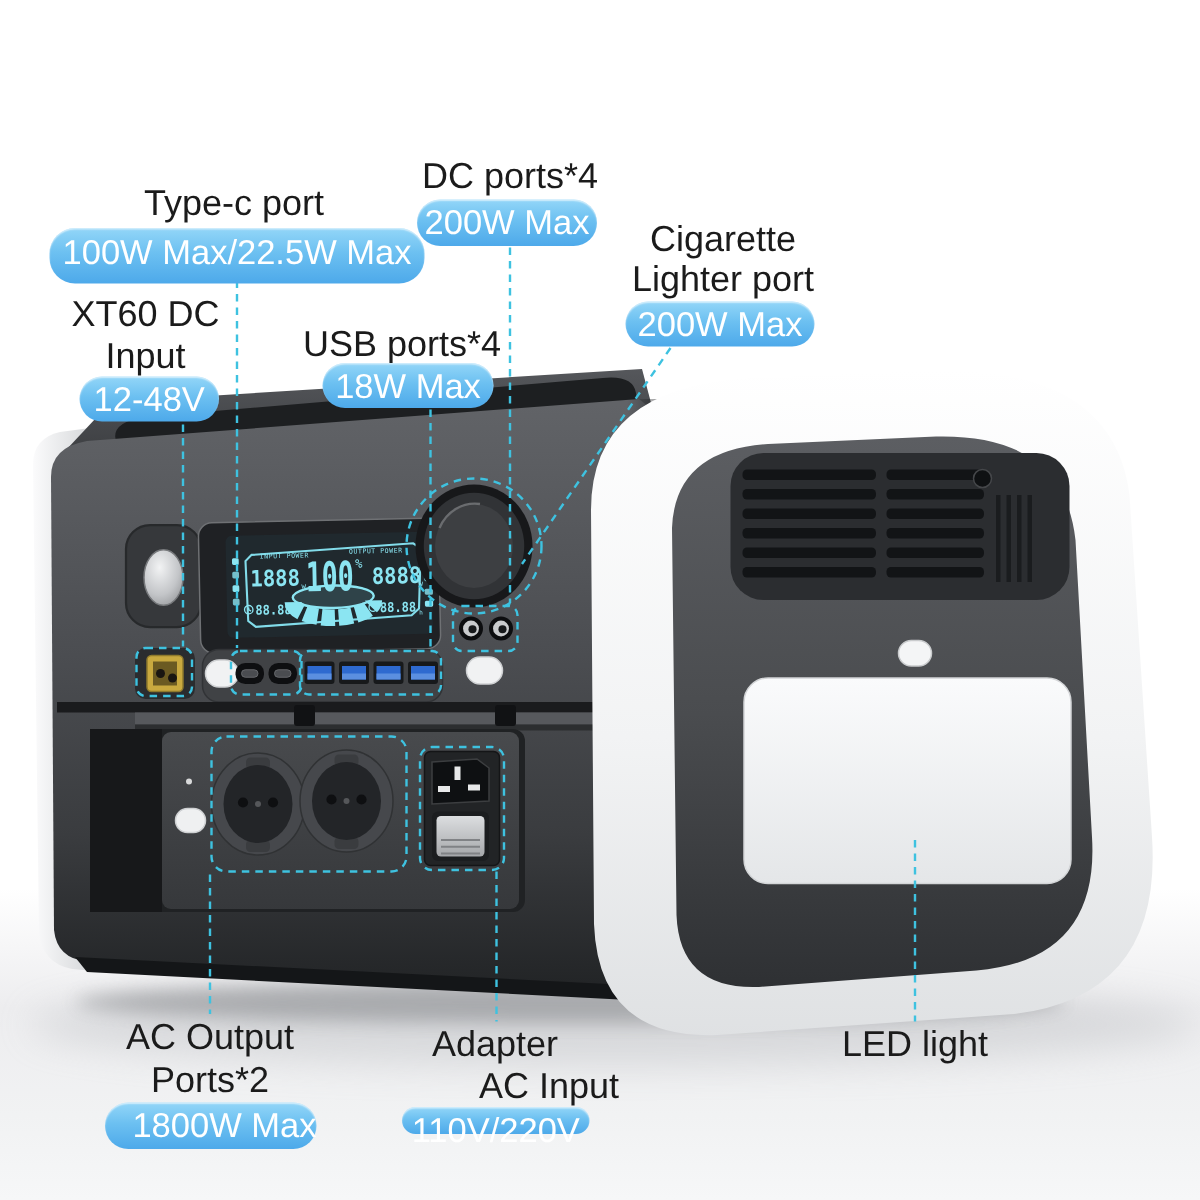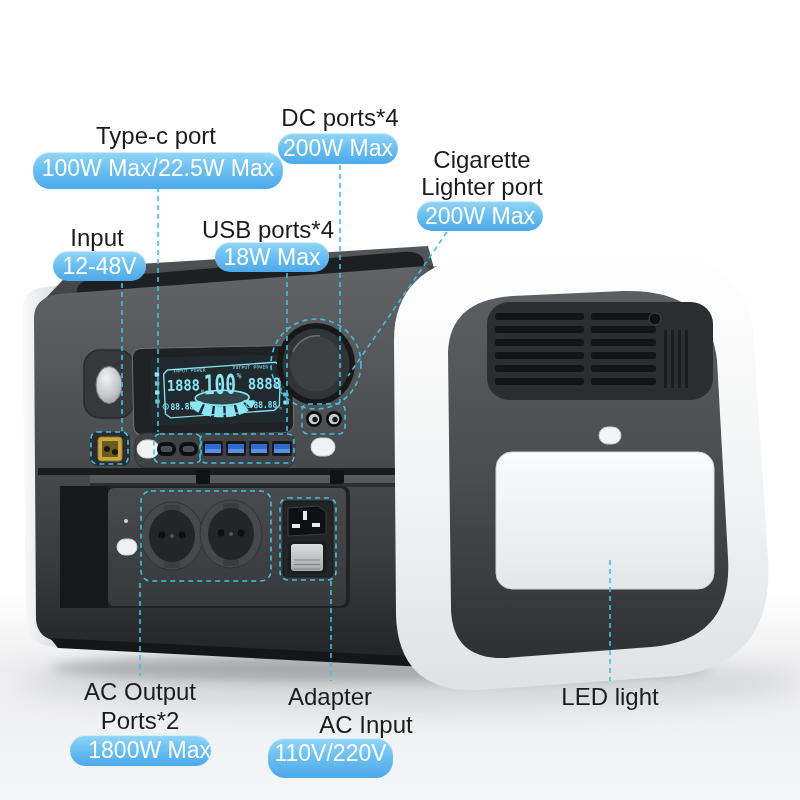--- a/index.html
+++ b/index.html
@@ -307,30 +307,31 @@
 <div class="title" style="left:156px;top:122px;">Type-c port</div>
 <div class="pill" style="left:33px;top:152px;width:250px;height:37px;line-height:32px;">100W Max/22.5W Max</div>
 
 <div class="title" style="left:340px;top:104px;">DC ports*4</div>
 <div class="pill" style="left:278px;top:133px;width:120px;height:31px;line-height:31px;">200W Max</div>
 
 <div class="title" style="left:482px;top:146px;">Cigarette</div>
 <div class="title" style="left:482px;top:173px;">Lighter port</div>
 <div class="pill" style="left:417px;top:201px;width:126px;height:30px;line-height:30px;">200W Max</div>
 
+<div class="title" style="left:97px;top:196px;">XT60 DC</div>
 <div class="title" style="left:97px;top:224px;">Input</div>
 <div class="pill" style="left:53px;top:251px;width:93px;height:30px;line-height:30px;">12-48V</div>
 
 <div class="title" style="left:268px;top:216px;">USB ports*4</div>
 <div class="pill" style="left:215px;top:242px;width:114px;height:30px;line-height:30px;">18W Max</div>
 
 <div class="title" style="left:140px;top:678px;">AC Output</div>
 <div class="title" style="left:140px;top:707px;">Ports*2</div>
 <div class="pill" style="left:70px;top:735px;width:141px;height:31px;line-height:31px;text-align:right;">1800W Max</div>
 
 <div class="title" style="left:330px;top:683px;">Adapter</div>
 <div class="title" style="left:330px;top:711px;margin-left:36px;">AC Input</div>
-<div class="pill" style="left:268px;top:738px;width:125px;height:40px;line-height:30px;">110V/220V</div>
+<div class="pill" style="left:268px;top:738px;width:125px;height:18px;line-height:30px;">110V/220V</div>
 <div class="bluetext" style="left:330px;top:765px;margin-top:47px;">1000W</div>
 
 <div class="title" style="left:610px;top:683px;">LED light</div>
 
 </div>
 
 </body></html>

